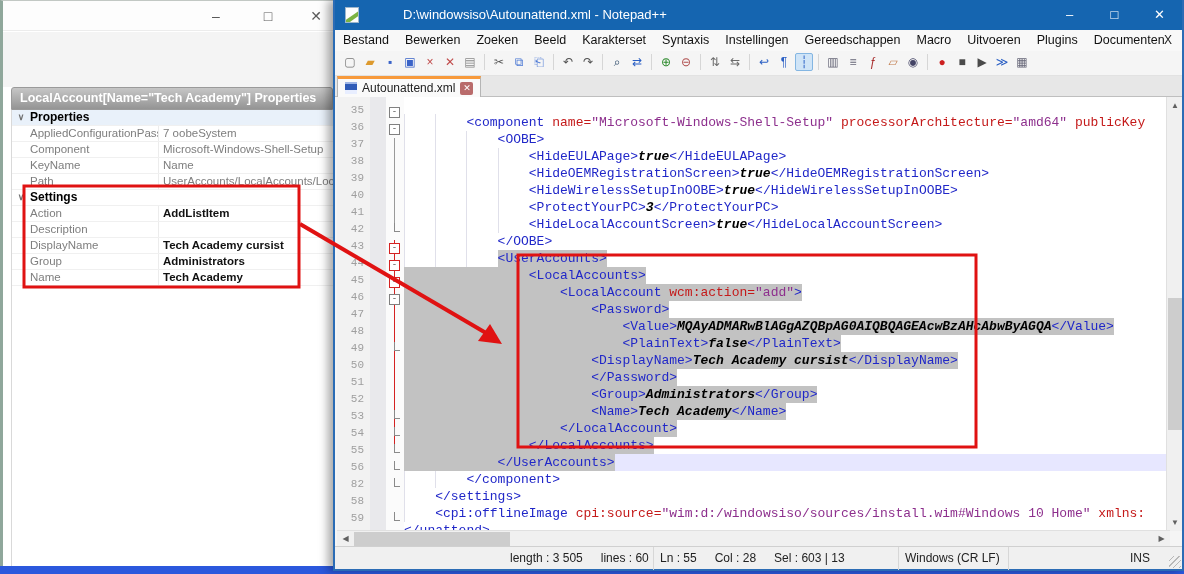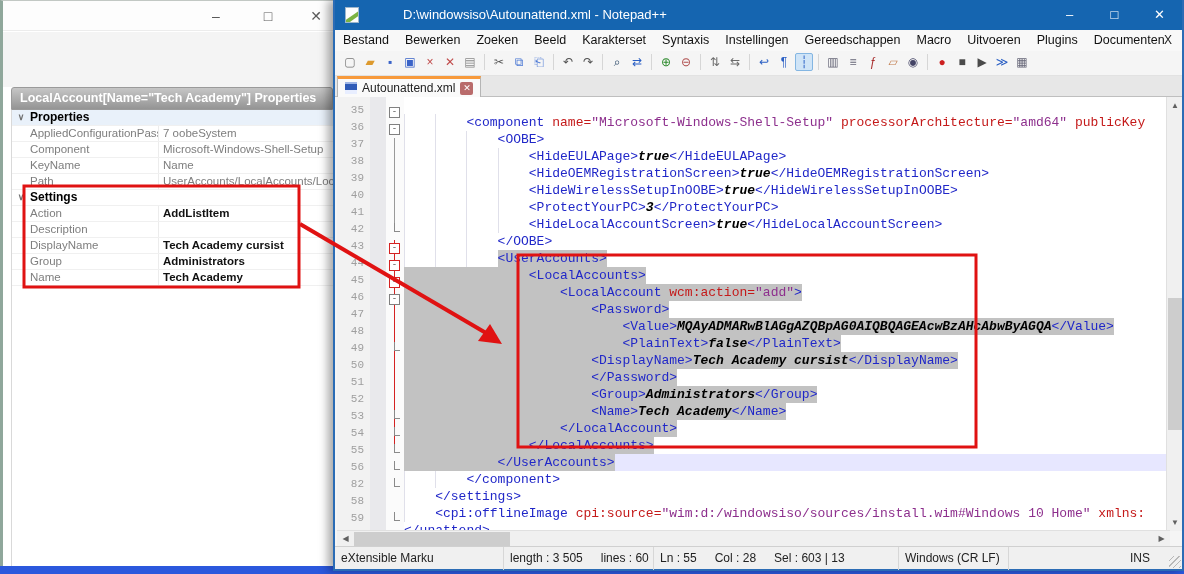--- a/index.html
+++ b/index.html
@@ -358,21 +358,20 @@
       <div class="vthumb"></div>
       <div class="sarrow va-dn">▼</div>
     </div>
     <div class="hscroll">
       <div class="ha ha-l">◀</div>
       <div class="hthumb"></div>
       <div class="ha ha-r">▶</div>
     </div>
 
     <footer class="status">
-      <div class="sb sb1">eXtensible Marku</div>
       <div class="sb sb2">
         <span>length : 3 505</span><span>lines : 60</span>
       </div>
       <div class="sb sb3">
         <span>Ln : 55</span><span>Col : 28</span><span>Sel : 603 | 13</span>
       </div>
       <div class="sb sb4">Windows (CR LF)</div>
       <div class="sb sb5">UTF-8</div>
       <div class="sb sb6">INS</div>
       <div class="grip"></div>

